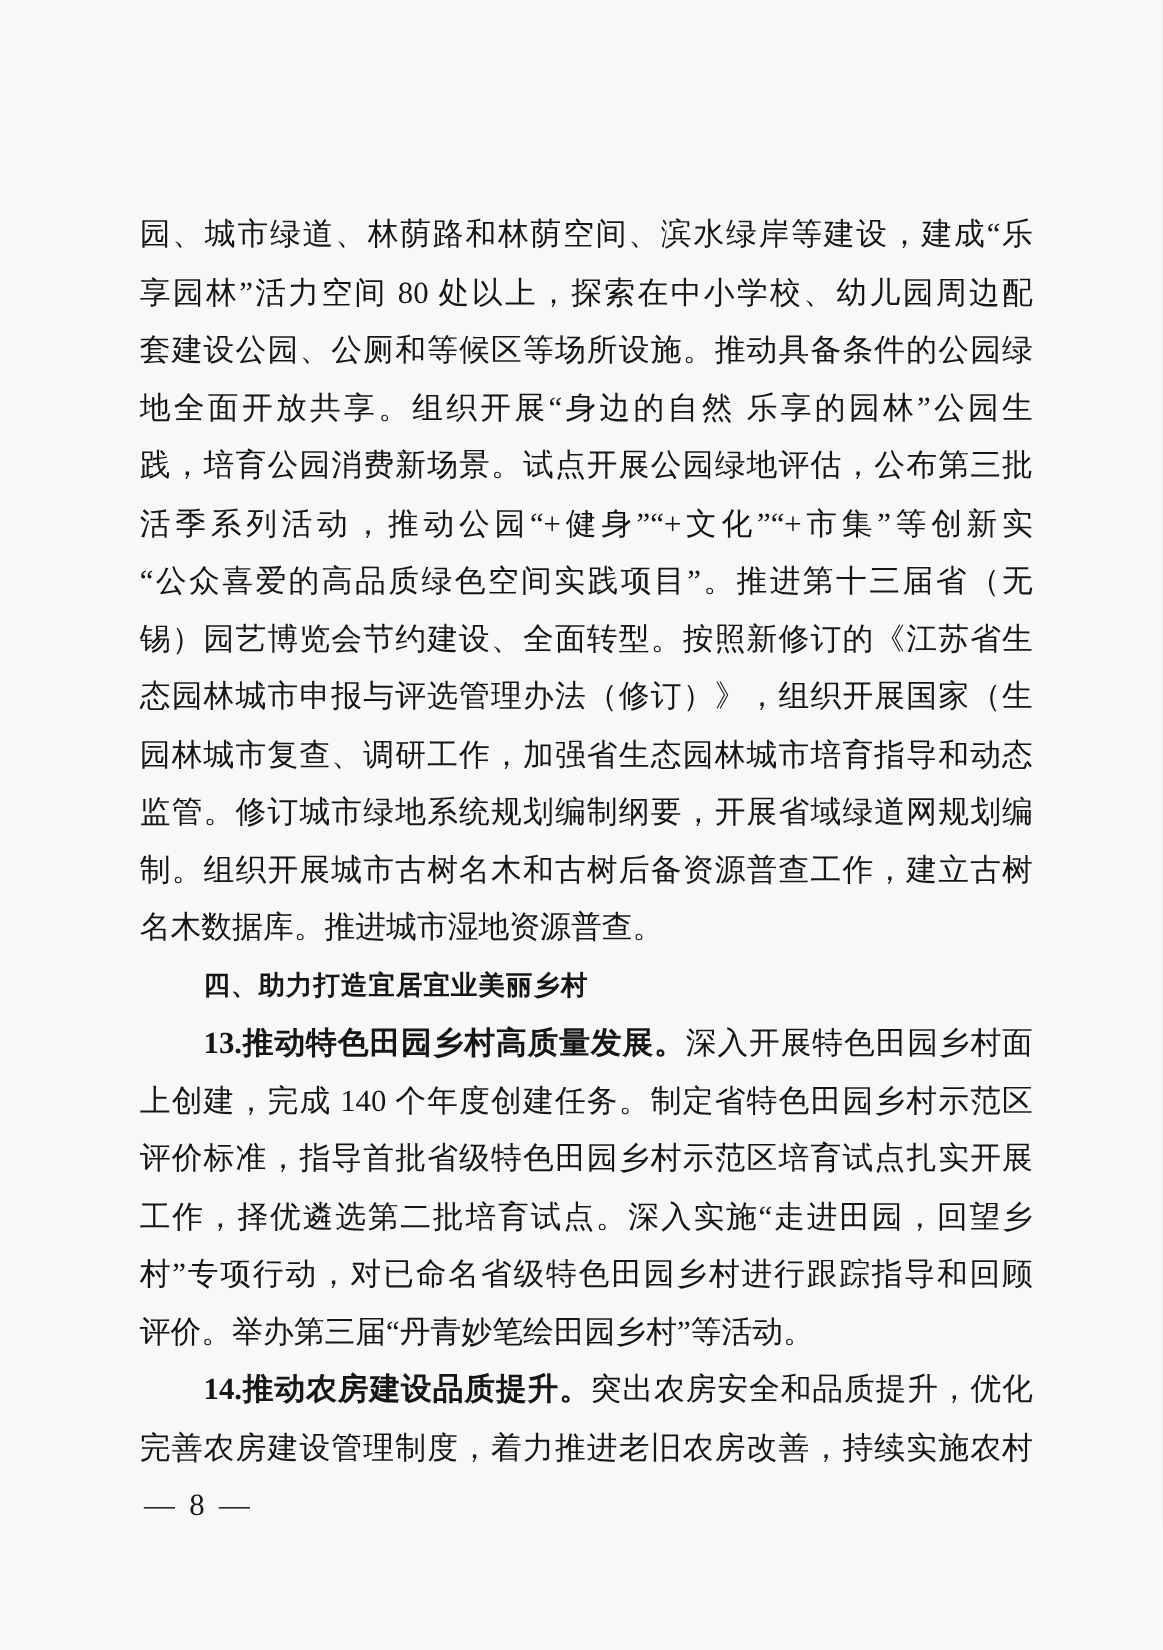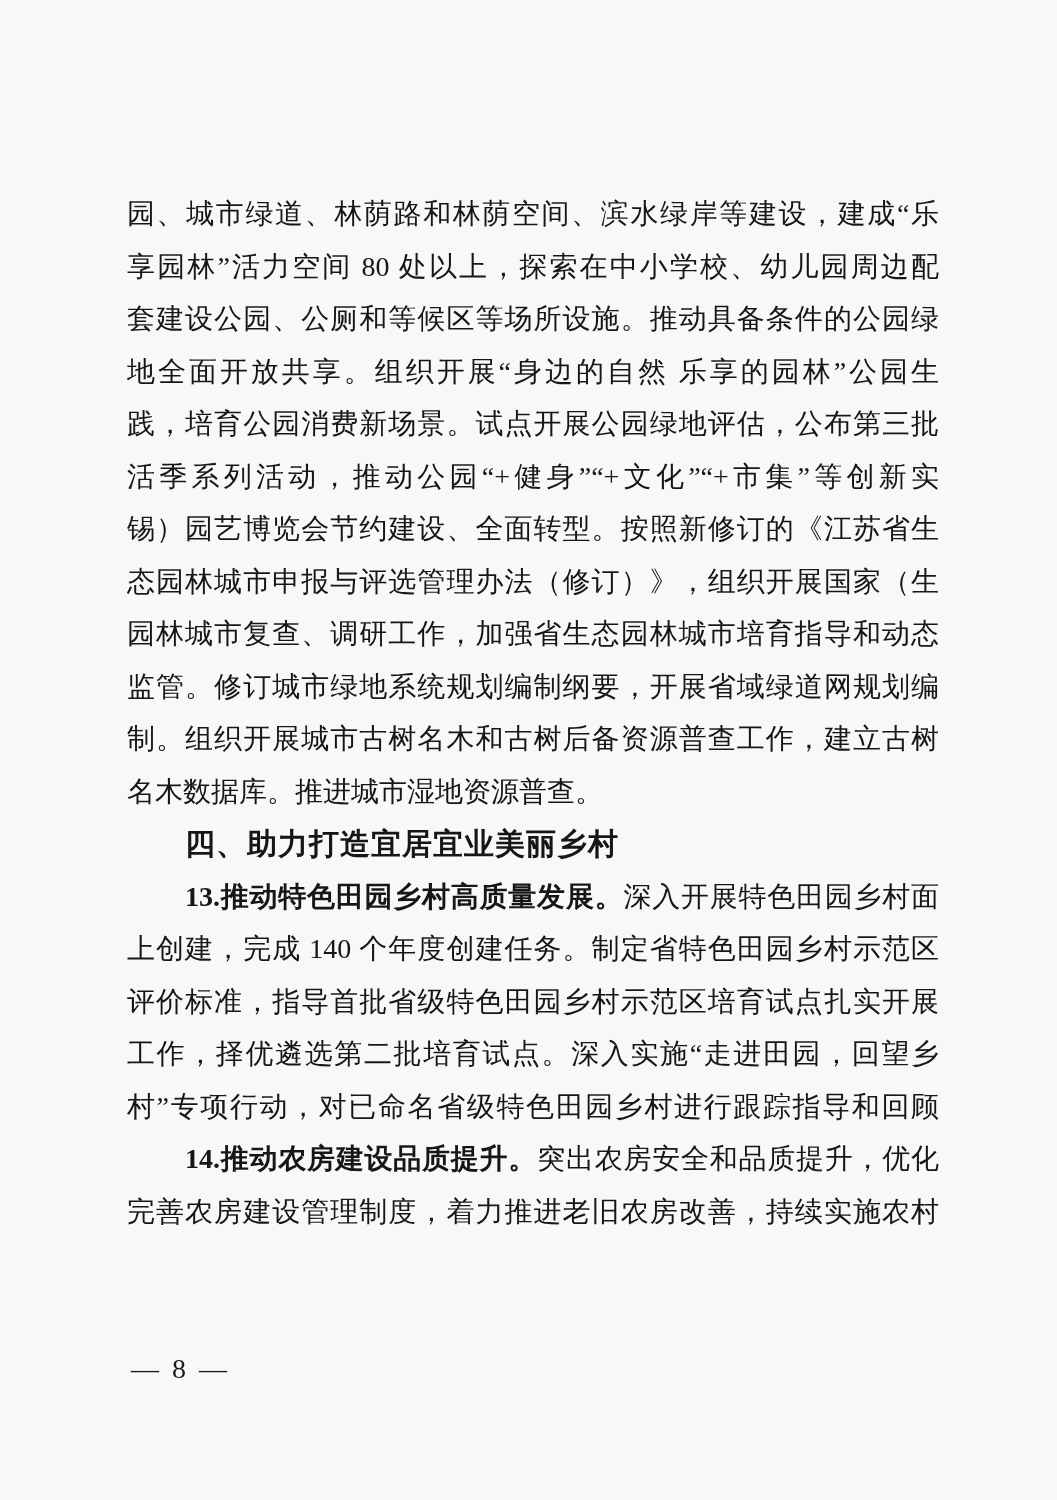--- a/index.html
+++ b/index.html
@@ -37,21 +37,21 @@
   .ln.short {
     text-align: center;
     text-align-last: left;
   }
   .ln.indent {
     padding-left: 58px;
   }
   .ln.heading {
     font-family: "Liberation Sans", sans-serif;
     font-weight: 700;
-    font-size: 30px;
+    font-size: 24px;
     text-align: right;
     text-align-last: left;
     letter-spacing: 1px;
   }
   .lead {
     font-weight: 700;
     font-family: Liberation Serif, serif;
   }
   .page-number {
     position: absolute;
@@ -70,34 +70,36 @@
 <div class="page">
 
   <main class="body-block">
 
     <p class="ln">园、城市绿道、林荫路和林荫空间、滨水绿岸等建设，建成“乐</p>
     <p class="ln">享园林”活力空间 80 处以上，探索在中小学校、幼儿园周边配</p>
     <p class="ln">套建设公园、公厕和等候区等场所设施。推动具备条件的公园绿</p>
     <p class="ln">地全面开放共享。组织开展“身边的自然 乐享的园林”公园生</p>
     <p class="ln">践，培育公园消费新场景。试点开展公园绿地评估，公布第三批</p>
     <p class="ln">活季系列活动，推动公园“+健身”“+文化”“+市集”等创新实</p>
+    <p class="ln">“公众喜爱的高品质绿色空间实践项目”。推进第十三届省（无</p>
     <p class="ln">锡）园艺博览会节约建设、全面转型。按照新修订的《江苏省生</p>
     <p class="ln">态园林城市申报与评选管理办法（修订）》，组织开展国家（生态）</p>
     <p class="ln">园林城市复查、调研工作，加强省生态园林城市培育指导和动态</p>
     <p class="ln">监管。修订城市绿地系统规划编制纲要，开展省域绿道网规划编</p>
     <p class="ln">制。组织开展城市古树名木和古树后备资源普查工作，建立古树</p>
     <p class="ln short">名木数据库。推进城市湿地资源普查。</p>
 
     <h2 class="ln heading indent">四、助力打造宜居宜业美丽乡村</h2>
 
     <p class="ln indent"><span class="lead">13.推动特色田园乡村高质量发展。</span><span>深入开展特色田园乡村面</span></p>
     <p class="ln">上创建，完成 140 个年度创建任务。制定省特色田园乡村示范区</p>
     <p class="ln">评价标准，指导首批省级特色田园乡村示范区培育试点扎实开展</p>
     <p class="ln">工作，择优遴选第二批培育试点。深入实施“走进田园，回望乡</p>
     <p class="ln">村”专项行动，对已命名省级特色田园乡村进行跟踪指导和回顾</p>
+    <p class="ln short">评价。举办第三届“丹青妙笔绘田园乡村”等活动。</p>
 
     <p class="ln indent"><span class="lead">14.推动农房建设品质提升。</span><span>突出农房安全和品质提升，优化</span></p>
     <p class="ln">完善农房建设管理制度，着力推进老旧农房改善，持续实施农村</p>
 
   </main>
 
   <footer class="page-number">— 8 —</footer>
 
 </div>
 

